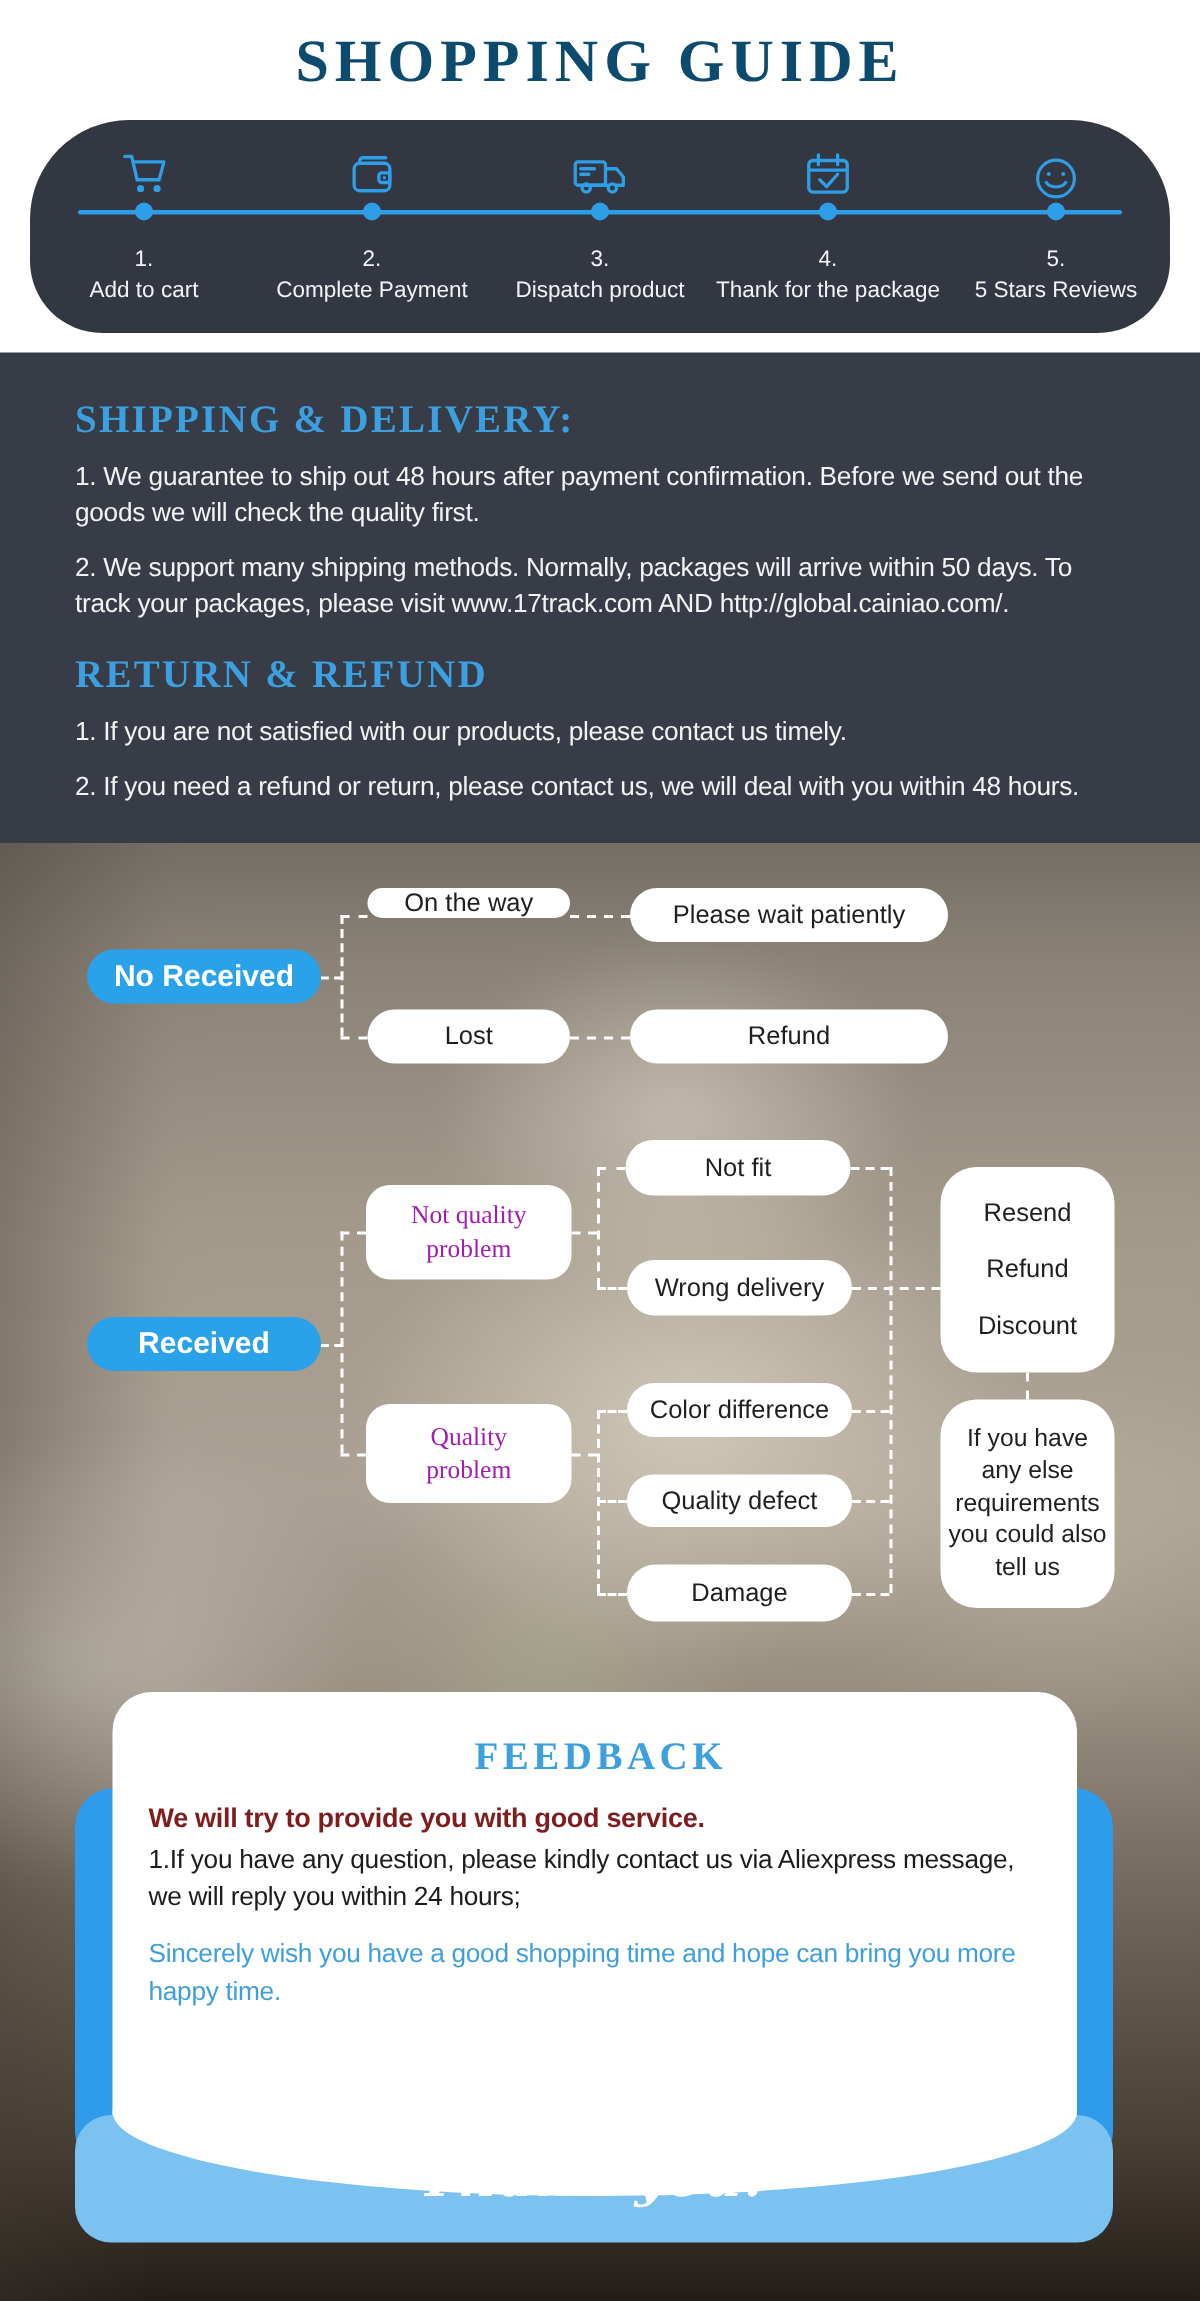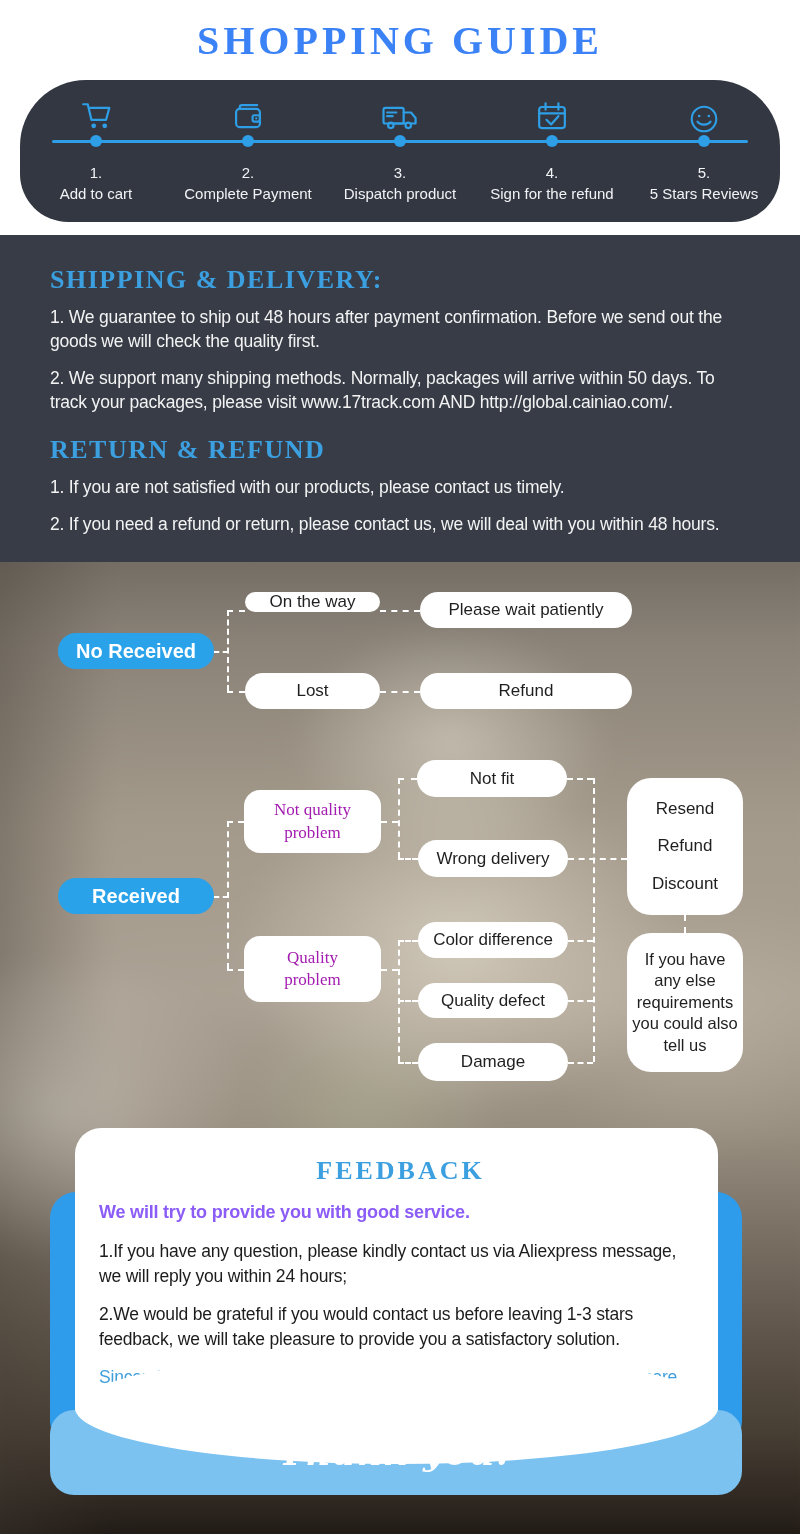--- a/index.html
+++ b/index.html
@@ -1,21 +1,21 @@
 <!DOCTYPE html>
 <html><head>
 <meta charset="utf-8">
 <style>
   * { margin:0; padding:0; box-sizing:border-box; }
   body { font-family:"Liberation Sans", sans-serif; background:#fff; }
   .page { position:relative; width:800px; height:1534px; margin:0 auto; background:#fff; overflow:hidden; }
 
   
   .header { height:80px; display:flex; align-items:center; justify-content:center; background:#fff; }
-  .page-title { font-family:"Liberation Serif", serif; font-weight:700; font-size:40px; letter-spacing:4px; color:#3b82f6; }
+  .page-title { font-family:"Liberation Serif", serif; font-weight:700; font-size:40px; letter-spacing:4px; color:#0c4a6e; }
 
   
   .banner-wrap { height:142px; position:relative; }
   .steps-banner { position:absolute; left:20px; right:20px; top:0; bottom:0; background:#333742; border-radius:66px 66px 48px 48px; display:flex; }
   .timeline { position:absolute; left:32px; right:32px; top:60px; height:3px; background:#2e9fe6; border-radius:2px; }
   .step { flex:1; position:relative; display:flex; flex-direction:column; align-items:center; padding-top:16px; }
   .step-icon { height:44px; display:flex; align-items:flex-end; justify-content:center; }
   .step-dot { position:absolute; top:55px; left:50%; margin-left:-6px; width:12px; height:12px; border-radius:50%; background:#2e9fe6; }
   .step-num { margin-top:22px; color:#f2f3f5; font-size:15px; line-height:1.45; text-align:center; }
   .step-label { color:#f2f3f5; font-size:15px; line-height:1.3; text-align:center; white-space:nowrap; }
@@ -51,21 +51,21 @@
   .dash-v { position:absolute; border-left:2px dashed #fff; width:0; }
 
   
   .fb-blue-rect { position:absolute; left:50px; top:630px; width:692px; height:255px; background:#2f9ceb; border-radius:26px; }
   .fb-thanks-bar { position:absolute; left:50px; top:848px; width:692px; height:85px; background:#7cc2f1; border-radius:24px; display:flex; align-items:center; justify-content:center; }
   .thanks-text { font-family:"DejaVu Serif", cursive, serif; font-style:italic; font-weight:700; font-size:34px; color:#fff; letter-spacing:2px; }
   .fb-white-card { position:absolute; left:75px; top:566px; width:643px; height:282px; background:#fff; border-radius:26px 26px 0 0; }
   .fb-white-card::after { content:""; position:absolute; left:0; right:0; top:calc(100% - 58px); height:112px; background:#fff; border-radius:50%; }
   .fb-content { position:relative; padding:28px 16px 0 24px; }
   .fb-heading { font-family:"Liberation Serif", serif; font-weight:700; font-size:26px; letter-spacing:3px; color:#3b9fe0; text-align:center; margin-bottom:16px; }
-  .fb-intro { font-size:18px; font-weight:700; color:#8b5cf6; margin-bottom:16px; letter-spacing:-0.2px; }
+  .fb-intro { font-size:18px; font-weight:700; color:#7f1d1d; margin-bottom:4px; letter-spacing:-0.2px; }
   .fb-para { font-size:17.5px; color:#1c1c1c; line-height:1.4; margin-bottom:14px; letter-spacing:-0.2px; }
   .fb-wish { font-size:17.5px; color:#3f9fdc; line-height:1.4; letter-spacing:-0.2px; }
 </style>
 </head>
 <body>
 
 <div class="page">
 
   <div class="header">
     <div class="page-title">SHOPPING GUIDE</div>
@@ -120,21 +120,21 @@
 
       <div class="step">
         <div class="step-icon">
           <svg width="44" height="44" viewBox="0 0 48 48">
               <rect x="10" y="12" width="28" height="23" rx="3"></rect>
               <path d="M10 19h28M17 8v7M31 8v7M18 26l5 5 8-9"></path>
             </svg>
         </div>
         <div class="step-dot"></div>
         <div class="step-num">4.</div>
-        <div class="step-label">Sign for the refund</div>
+        <div class="step-label">Thank for the package</div>
       </div>
 
       <div class="step">
         <div class="step-icon">
           <svg width="42" height="42" viewBox="0 0 48 48">
               <circle cx="24" cy="24" r="14"></circle>
               <circle cx="18.5" cy="20.5" r="1.5" fill="#2e9fe6" stroke="none"></circle>
               <circle cx="29.5" cy="20.5" r="1.5" fill="#2e9fe6" stroke="none"></circle>
               <path d="M16.5 27a8.5 6.5 0 0 0 15 0"></path>
             </svg>
@@ -215,19 +215,18 @@
 
     <div class="fb-blue-rect"></div>
     <div class="fb-thanks-bar">
       <div class="thanks-text">Thank you!</div>
     </div>
     <div class="fb-white-card">
       <div class="fb-content">
         <div class="fb-heading">FEEDBACK</div>
         <div class="fb-intro">We will try to provide you with good service.</div>
         <div class="fb-para">1.If you have any question, please kindly contact us via Aliexpress message, we will reply you within 24 hours;</div>
-        <div class="fb-para">2.We would be grateful if you would contact us before leaving 1-3 stars feedback, we will take pleasure to provide you a satisfactory solution.</div>
         <div class="fb-wish">Sincerely wish you have a good shopping time and hope can bring you more happy time.</div>
       </div>
     </div>
   </div>
 
 </div>
 
 </body></html>

